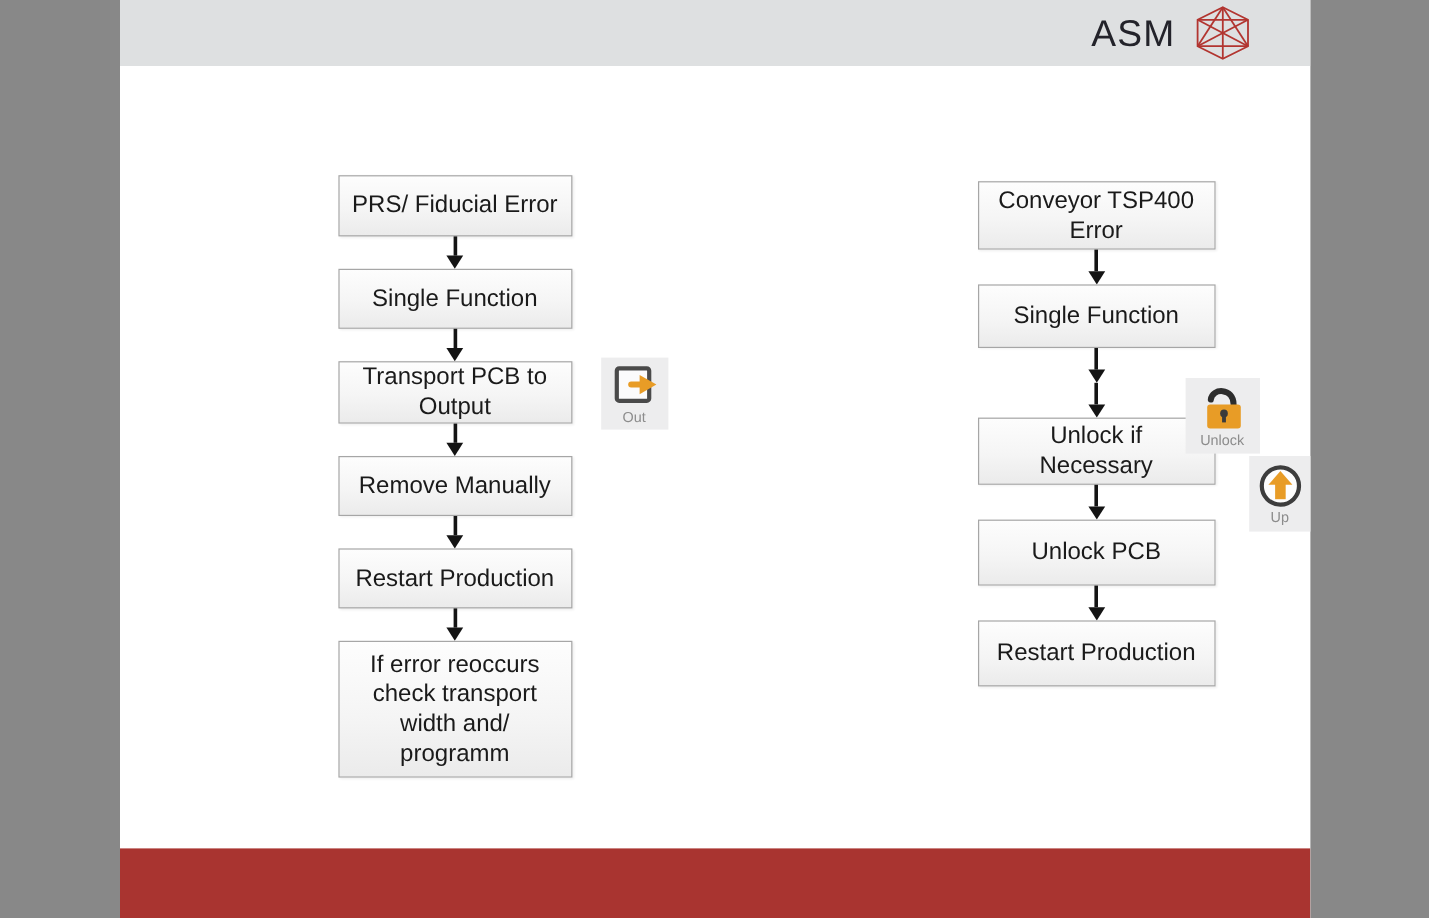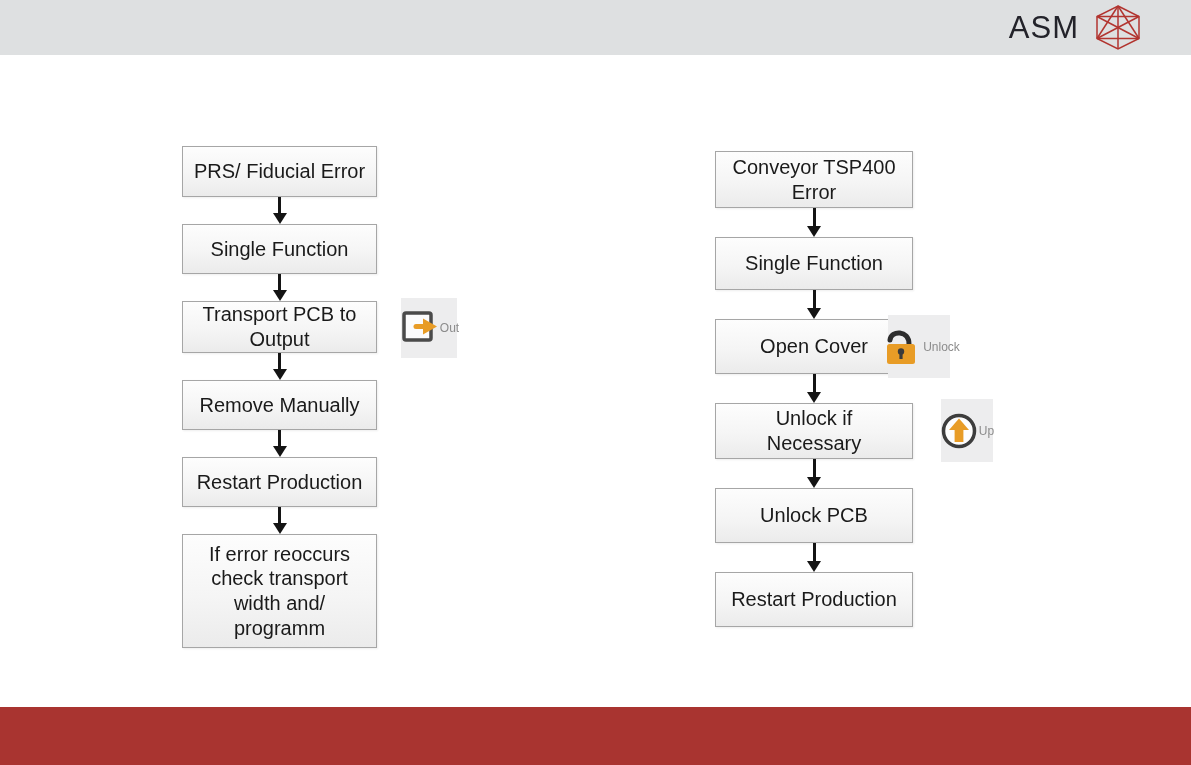--- a/index.html
+++ b/index.html
@@ -4,21 +4,21 @@
 <style>
   :root{
     --header-bg:#dee0e1;
     --footer-bg:#a93430;
     --accent-orange:#e89c26;
     --logo-red:#b23530;
     --box-border:#a6a6a6;
   }
   html,body{margin:0;padding:0;background:#888;}
   .slide{
-    position:relative;width:1191px;height:765px;background:#ffffff;
+    position:relative;width:992px;height:765px;background:#ffffff;
     font-family:"Liberation Sans", sans-serif;overflow:hidden;margin:0 auto;
   }
   
   .header-bar{position:absolute;left:0;top:0;width:100%;height:55px;background:var(--header-bg);}
   .brand{position:absolute;right:48px;top:0;height:55px;display:flex;align-items:center;gap:14px;}
   .brand-word{font-size:31px;font-weight:500;color:#23232a;letter-spacing:1px;line-height:1;}
   .brand-logo svg{display:block;}
   
   .footer-bar{position:absolute;left:0;bottom:0;width:100%;height:58px;background:var(--footer-bg);}
   
@@ -30,21 +30,21 @@
     background:linear-gradient(180deg,#fdfdfd 0%,#f5f5f5 55%,#ebebeb 100%);
     display:flex;align-items:center;justify-content:center;text-align:center;
     font-size:20px;color:#1a1a1a;line-height:1.23;white-space:pre-line;
     box-shadow:1px 1px 2px rgba(0,0,0,0.07);
   }
   .arrow{display:flex;flex-direction:column;align-items:center;}
   .arrow .shaft{width:3px;flex:1;background:#141414;}
   .arrow .head{width:0;height:0;border-left:7px solid transparent;border-right:7px solid transparent;border-top:11px solid #141414;}
   
   .icon-tile{
-    position:absolute;background:#ededee;display:flex;flex-direction:row;
+    position:absolute;background:#ededee;display:flex;flex-direction:column;
     align-items:center;justify-content:center;gap:1px;
   }
   .icon-tile .icon-label{font-size:12px;color:#8c8c8c;line-height:1;}
   .icon-tile svg{display:block;}
 </style>
 </head>
 <body>
 
 <div class="slide">
 
@@ -104,21 +104,20 @@
 Error</div>
     <div class="arrow" style="height:29px">
         <span class="shaft"></span>
         <span class="head"></span>
       </div>
     <div class="step" style="height:53px">Single Function</div>
     <div class="arrow" style="height:29px">
         <span class="shaft"></span>
         <span class="head"></span>
       </div>
-    <div class="step" style="height:55px">Open Cover</div>
     <div class="arrow" style="height:29px">
         <span class="shaft"></span>
         <span class="head"></span>
       </div>
     <div class="step" style="height:56px">Unlock if
 Necessary</div>
     <div class="arrow" style="height:29px">
         <span class="shaft"></span>
         <span class="head"></span>
       </div>
@@ -146,21 +145,21 @@
       <svg width="44" height="40" viewBox="0 0 44 40">
         <path d="M31 17 C 31 3, 13 3, 12 13" fill="none" stroke="#2d2d2d" stroke-width="5" stroke-linecap="round"></path>
         <rect x="9" y="17" width="28" height="20" rx="2.5" fill="#e89c26"></rect>
         <circle cx="23" cy="24.5" r="3.2" fill="#3b3b3b"></circle>
         <rect x="21.4" y="25.5" width="3.2" height="6.5" fill="#3b3b3b"></rect>
       </svg>
     </span>
     <span class="icon-label">Unlock</span>
   </div>
 
-  <div class="icon-tile" style="left:941px;top:399px;width:52px;height:63px">
+  <div class="icon-tile" style="left:941px;top:380px;width:52px;height:63px">
     <span>
       <svg width="38" height="38" viewBox="0 0 38 38">
         <circle cx="19" cy="19" r="15.5" fill="#fdfdfd" stroke="#3d3d3d" stroke-width="3.5"></circle>
         <polygon points="19,6.5 29,18 9,18" fill="#e89c26"></polygon>
         <rect x="14.6" y="17" width="8.8" height="13" fill="#e89c26"></rect>
       </svg>
     </span>
     <span class="icon-label">Up</span>
   </div>
 

